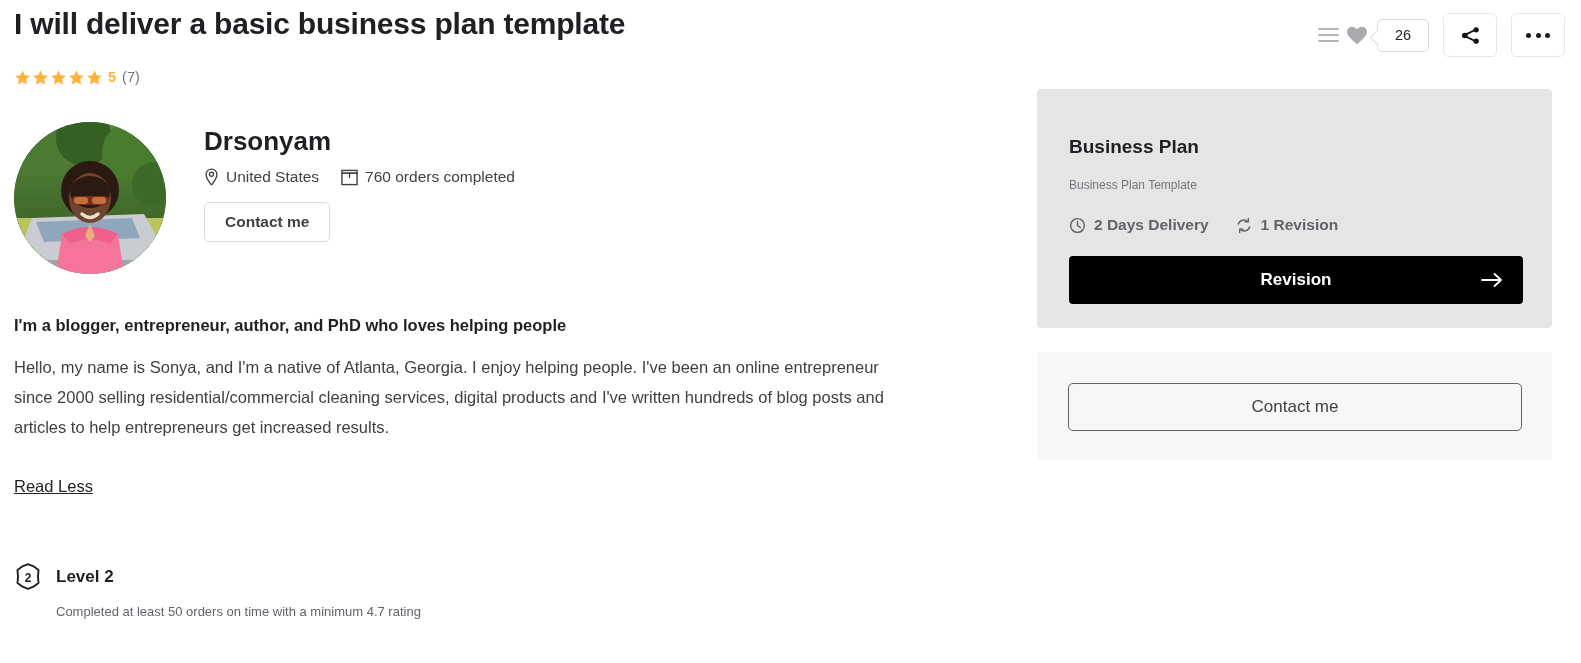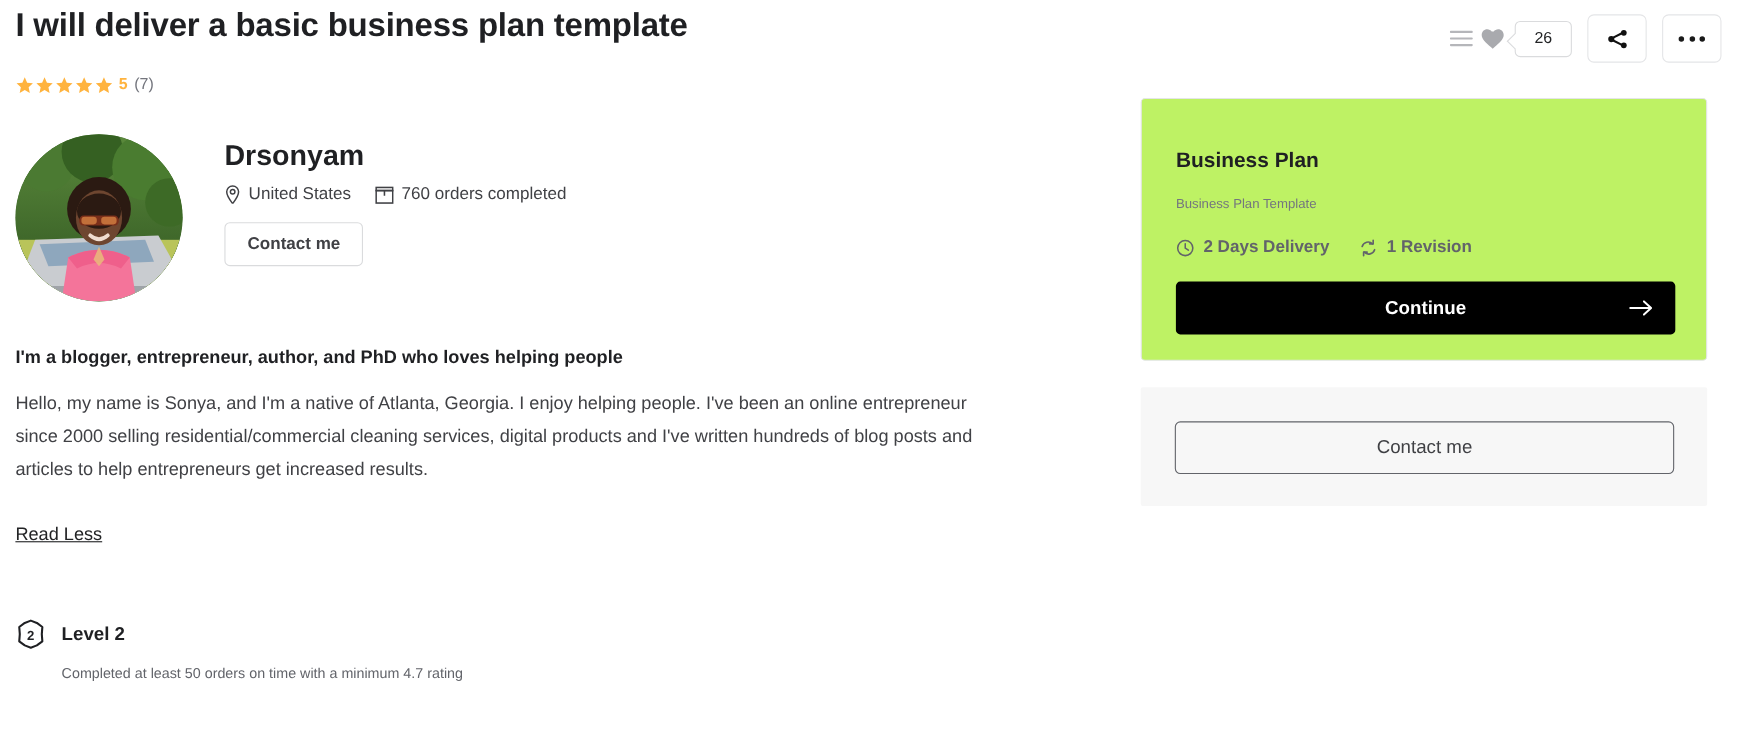--- a/index.html
+++ b/index.html
@@ -236,21 +236,21 @@
 
   
   .package-card {
     position: absolute;
     left: 1037px;
     top: 89px;
     width: 515px;
     height: 239px;
     border: 1px solid #e4e5e7;
     border-radius: 4px;
-    background: #bef264;
+    background: #e5e5e5;
   }
   .package-title {
     position: absolute;
     left: 31px;
     top: 46px;
     font-size: 19px;
     font-weight: bold;
     color: #1f2023;
   }
   .package-sub {
@@ -470,21 +470,21 @@
       </span>
       <span class="feature">
         <svg width="18" height="17" viewBox="0 0 18 18">
           <path d="M3 7.4a6 6 0 0 1 10-2.4M15 10.6a6 6 0 0 1-10 2.4" fill="none" stroke="#62646a" stroke-width="1.6" stroke-linecap="round"></path>
           <path d="M13.6 1.6V5H10.2M4.4 16.4V13h3.4" fill="none" stroke="#62646a" stroke-width="1.6" stroke-linecap="round" stroke-linejoin="round"></path>
         </svg>
         <span>1 Revision</span>
       </span>
     </div>
     <button class="continue-btn">
-      <span class="continue-label">Continue</span>
+      <span class="continue-label">Revision</span>
       <span class="continue-arrow">
         <svg width="22" height="16" viewBox="0 0 22 16">
           <path d="M1 8h18M13.5 2L20 8l-6.5 6" fill="none" stroke="#ffffff" stroke-width="1.8" stroke-linecap="round" stroke-linejoin="round"></path>
         </svg>
       </span>
     </button>
   </div>
 
   <div class="contact-panel">
     <button class="contact-panel-btn">Contact me</button>

